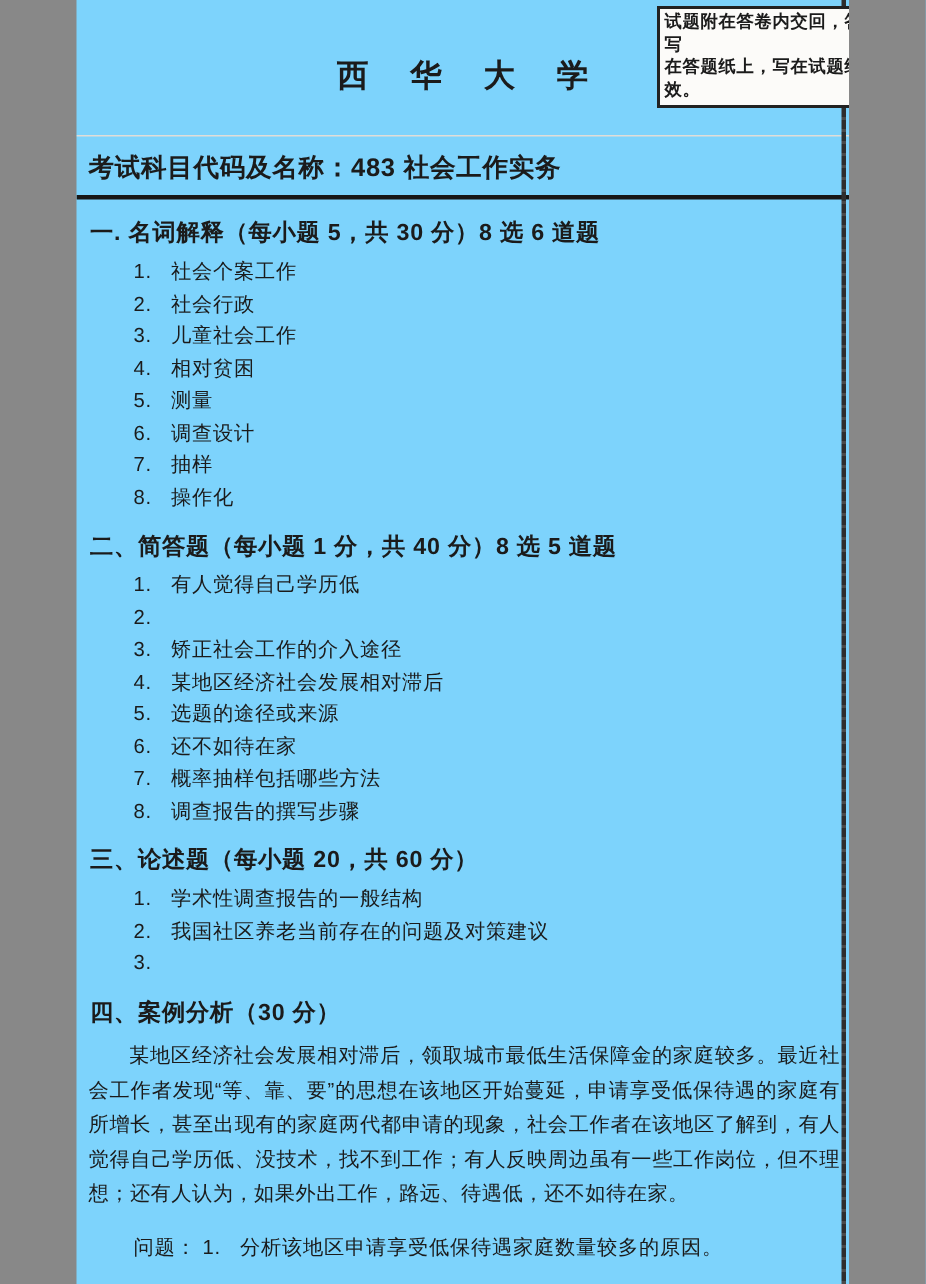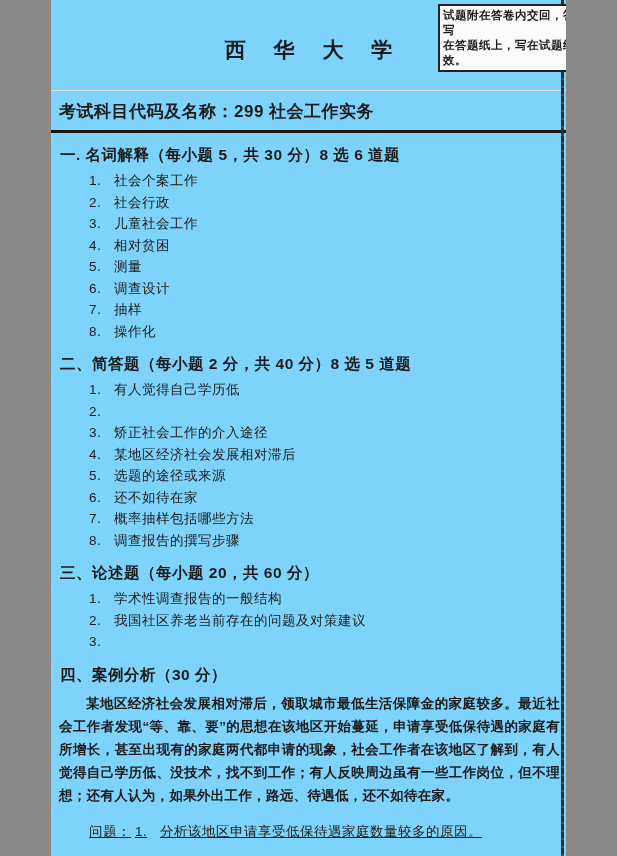--- a/index.html
+++ b/index.html
@@ -41,42 +41,42 @@
   .section { margin-top:12px; }
   .sec-heading {
     padding-left:9px;
     font-size:15.5px; font-weight:bold; letter-spacing:0.5px;
   }
   .q-list { margin-top:4px; padding-left:38px; }
   .q-item { display:flex; line-height:21.5px; font-size:13.5px; font-weight:500; letter-spacing:0.5px; }
   .q-num { width:25px; flex:none; }
   .case-para {
     margin:6px 6px 12px 8px;
-    font-size:13.5px; line-height:23px; font-weight:700;
+    font-size:13.5px; line-height:23px; font-weight:400;
     text-align:justify; text-indent:2em; letter-spacing:0.3px;
   }
-  .case-questions { display:flex; padding-left:38px; margin-top:14px;text-decoration:underline; }
+  .case-questions { display:flex; padding-left:38px; margin-top:14px; }
   .cq-label { flex:none; line-height:22px; font-size:13.5px; font-weight:500; letter-spacing:0.5px; }
   .cq-list { margin-top:0; padding-left:4px; }
   .cq-list .q-item { line-height:22px; }
 </style>
 </head>
 <body>
 
 <div class="page">
 
   <div class="scan-edge"></div>
 
   <div class="notice-box">
     <div>试题附在答卷内交回，答案必须写</div>
     <div>在答题纸上，写在试题纸上无效。</div>
   </div>
 
   <div class="title">西 华 大 学</div>
-  <div class="subject">考试科目代码及名称：299 社会工作实务</div>
+  <div class="subject">考试科目代码及名称：483 社会工作实务</div>
 
   <div class="section">
     <div class="sec-heading">一. 名词解释（每小题 5，共 30 分）8 选 6 道题</div>
     <div class="q-list">
         <div class="q-item">
           <span class="q-num">1.</span>
           <span class="q-text">社会个案工作</span>
         </div>
         <div class="q-item">
           <span class="q-num">2.</span>
@@ -103,21 +103,21 @@
           <span class="q-text">抽样</span>
         </div>
         <div class="q-item">
           <span class="q-num">8.</span>
           <span class="q-text">操作化</span>
         </div>
       </div>
   </div>
 
   <div class="section">
-    <div class="sec-heading">二、简答题（每小题 2 分，共 40 分）8 选 5 道题</div>
+    <div class="sec-heading">二、简答题（每小题 1 分，共 40 分）8 选 5 道题</div>
     <div class="q-list">
         <div class="q-item">
           <span class="q-num">1.</span>
           <span class="q-text">有人觉得自己学历低</span>
         </div>
         <div class="q-item">
           <span class="q-num">2.</span>
         </div>
         <div class="q-item">
           <span class="q-num">3.</span>

